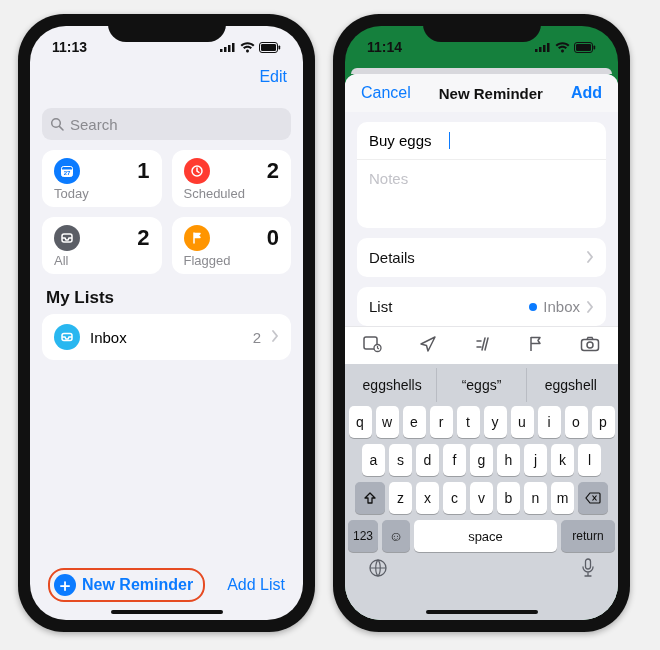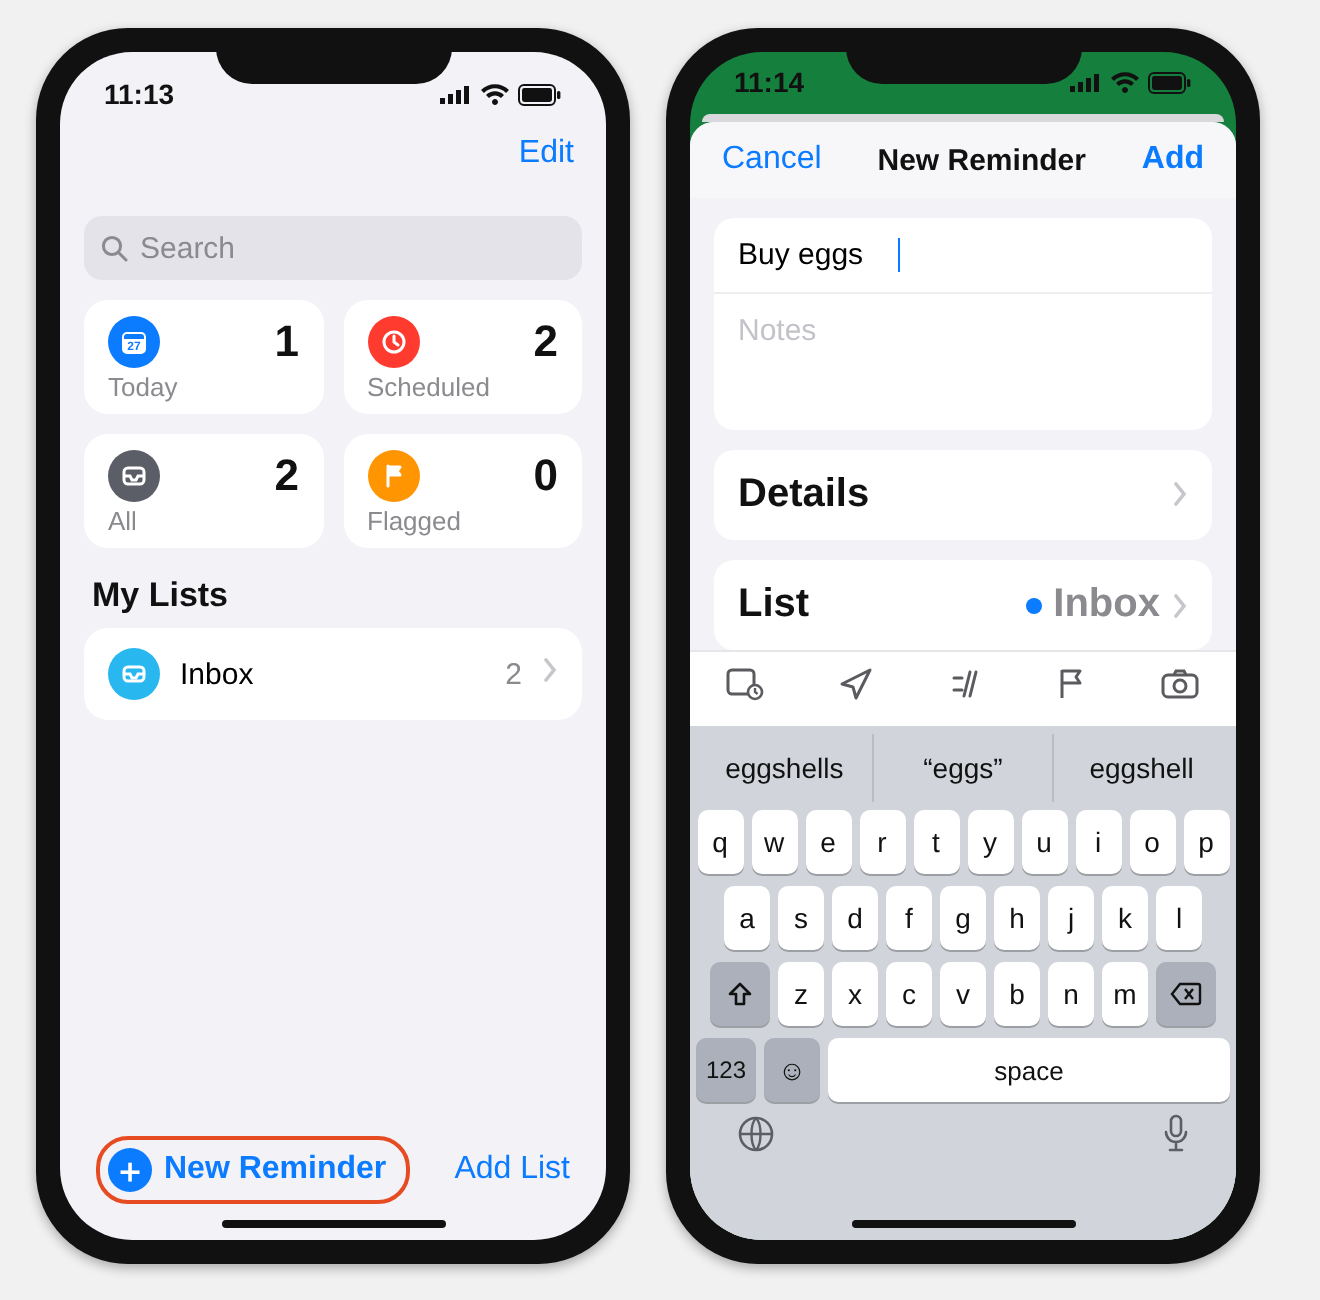--- a/index.html
+++ b/index.html
@@ -85,21 +85,21 @@
     background:#f7f7f9;
     border-top-left-radius:12px; border-top-right-radius:12px;
   }
   .sheet-title { font-size:15px; font-weight:600; color:#111; }
   .card-block { margin:10px 12px 0; background:#fff; border-radius:10px; }
   .field { padding:10px 12px; font-size:15px; }
   .field.title-field { border-bottom:1px solid #eee; display:flex; align-items:center;gap:16px;}
   .caret { display:inline-block; width:1px; height:17px; background:#0b7bff; margin-left:1px;}
   .field.notes-field { color:#c2c2c8; height:68px; }
   .row-block { margin:10px 12px 0; background:#fff; border-radius:10px; padding:11px 12px;
-    display:flex; justify-content:space-between; font-size:20px; color:#111;font-weight:bold;}
+    display:flex; justify-content:space-between; font-size:15px; color:#111;}
   .row-block .right { display:flex; align-items:center; gap:6px; color:#8a8a8f; }
   .dot { width:8px; height:8px; border-radius:50%; background:#0b7bff; }
 
   
   .kb-toolbar {
     margin-top:auto; background:#fff; border-top:1px solid #e6e6e9;
     display:flex; justify-content:space-around; align-items:center; height:38px;
   }
   .kb-toolbar svg { color:#5a5a5f; }
 
@@ -377,20 +377,21 @@
                   <svg width="16" height="12" viewBox="0 0 16 12">
                     <path d="M5 1h9a1 1 0 011 1v8a1 1 0 01-1 1H5L1 6l4-5z" fill="none" stroke="#111" stroke-width="1.2"></path>
                     <path d="M7.5 3.5l4 5M11.5 3.5l-4 5" stroke="#111" stroke-width="1.2"></path>
                   </svg>
                 </div>
             </div>
             <div class="kb-row r4">
               <div class="key num">123</div>
               <div class="key emoji">☺</div>
               <div class="key space">space</div>
+              <div class="key ret">return</div>
             </div>
           </div>
           <div class="kb-foot">
             <span><svg width="20" height="20" viewBox="0 0 20 20">
                   <circle cx="10" cy="10" r="8" fill="none" stroke="#5b5e66" stroke-width="1.3"></circle>
                   <path d="M2 10h16M10 2c3 3 3 13 0 16M10 2c-3 3-3 13 0 16" fill="none" stroke="#5b5e66" stroke-width="1.2"></path>
                 </svg></span>
             <span><svg width="14" height="20" viewBox="0 0 14 20">
                   <rect x="4.5" y="1" width="5" height="10" rx="2.5" fill="none" stroke="#5b5e66" stroke-width="1.3"></rect>
                   <path d="M2 9a5 5 0 0010 0M7 14v4M4 18h6" fill="none" stroke="#5b5e66" stroke-width="1.3" stroke-linecap="round"></path>

